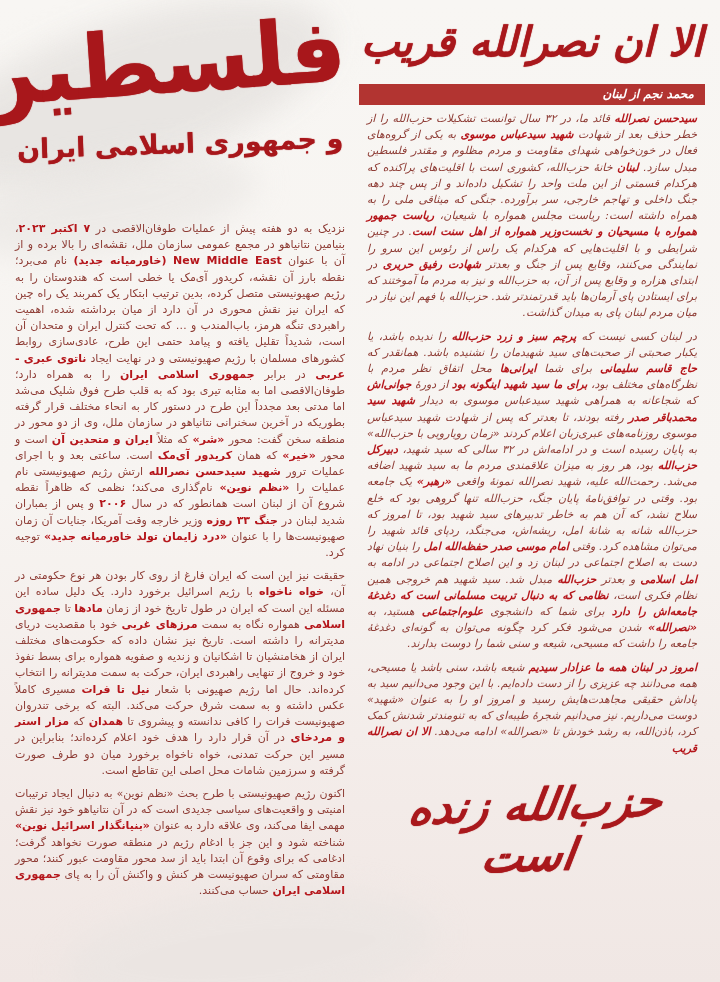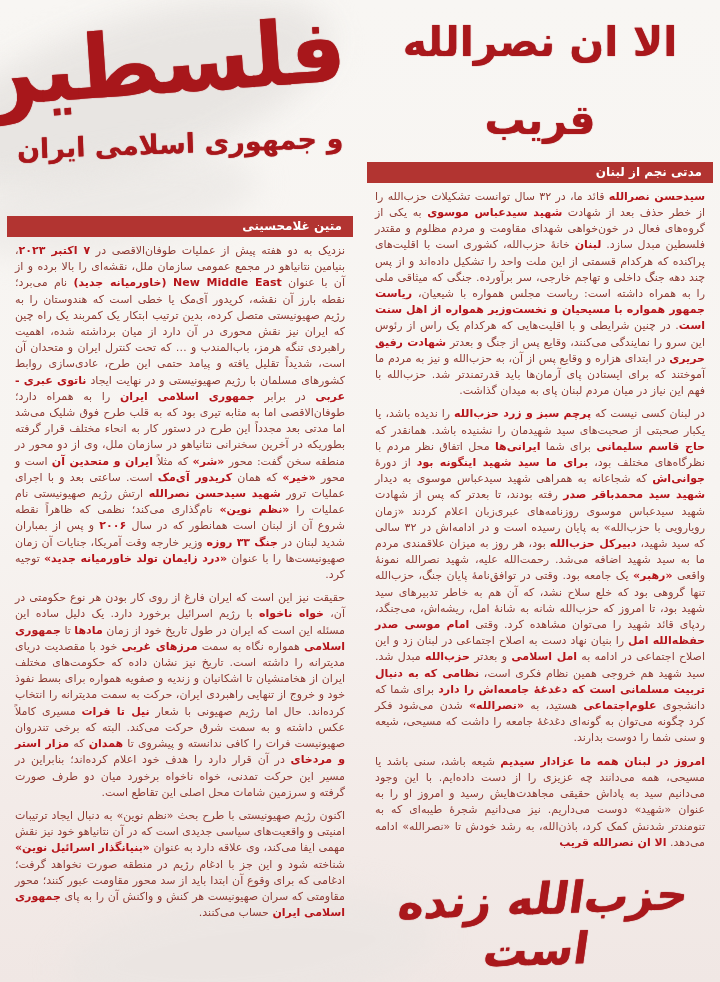--- a/index.html
+++ b/index.html
@@ -12,21 +12,21 @@
     font-family:"DejaVu Sans",sans-serif;
     background:linear-gradient(180deg,#f8f6f3 0%,#f7f4f1 50%,#f3ebe8 82%,#f0e7e4 100%);
   }
   
   .wm{position:absolute;background:#e7e4e1;border-radius:50%;filter:blur(16px);opacity:.9;}
   .wm1{width:420px;height:150px;left:-80px;top:20px;transform:rotate(-18deg);}
   .wm2{width:300px;height:90px;left:-40px;top:160px;transform:rotate(-10deg);opacity:.6;}
   .wm3{width:380px;height:120px;left:60px;bottom:-30px;transform:rotate(-6deg);opacity:.5;}
 
   .col{position:absolute;top:0;width:344px;}
-  .col-right{right:0;padding:0 8px 0 6px;}
+  .col-right{right:8px;padding:0 8px 0 6px;font-style:italic;}
   .col-left{left:0;padding:0 6px 0 8px;}
 
   .main-title{
     color:#a9181c;font-weight:bold;text-align:center;
     font-size:41px;line-height:1.9;margin:4px 0 0 0;
     letter-spacing:-1px;
     text-shadow:0 0 1px #a9181c;
   }
   .byline-bar{
     background:#b23431;color:#ffffff;
@@ -66,38 +66,35 @@
 
 <div class="page">
 
   <div class="wm wm1"></div>
   <div class="wm wm2"></div>
   <div class="wm wm3"></div>
 
   <div class="col col-right">
     <div class="main-title">الا ان نصرالله قریب</div>
     <div class="byline-bar">
-      <span>مدتی نجم از لبنان</span>
+      <span>محمد نجم از لبنان</span>
     </div>
     <div class="article-body">
         <p><span class="hl">سیدحسن نصرالله</span><span> قائد ما، در ۳۲ سال توانست تشکیلات حزب‌الله را از خطر حذف بعد از شهادت </span><span class="hl">شهید سیدعباس موسوی</span><span> به یکی از گروه‌های فعال در خون‌خواهی شهدای مقاومت و مردم مظلوم و مقتدر فلسطین مبدل سازد. </span><span class="hl">لبنان</span><span> خانهٔ حزب‌الله، کشوری است با اقلیت‌های پراکنده که هرکدام قسمتی از این ملت واحد را تشکیل داده‌اند و از پس چند دهه جنگ داخلی و تهاجم خارجی، سر برآورده. جنگی که میثاقی ملی را به همراه داشته است: ریاست مجلس همواره با شیعیان، </span><span class="hl">ریاست جمهور همواره با مسیحیان و نخست‌وزیر همواره از اهل سنت است</span><span>. در چنین شرایطی و با اقلیت‌هایی که هرکدام یک راس از رئوس این سرو را نمایندگی می‌کنند، وقایع پس از جنگ و بعدتر </span><span class="hl">شهادت رفیق حریری</span><span> در ابتدای هزاره و وقایع پس از آن، به حزب‌الله و نیز به مردم ما آموختند که برای ایستادن پای آرمان‌ها باید قدرتمندتر شد. حزب‌الله با فهم این نیاز در میان مردم لبنان پای به میدان گذاشت.</span></p>
         <p><span>در لبنان کسی نیست که </span><span class="hl">پرچم سبز و زرد حزب‌الله</span><span> را ندیده باشد، یا یکبار صحبتی از صحبت‌های سید شهیدمان را نشنیده باشد. همانقدر که </span><span class="hl">حاج قاسم سلیمانی</span><span> برای شما </span><span class="hl">ایرانی‌ها</span><span> محل اتفاق نظر مردم با نظرگاه‌های مختلف بود، </span><span class="hl">برای ما سید شهید اینگونه بود</span><span> از دورهٔ </span><span class="hl">جوانی‌اش</span><span> که شجاعانه به همراهی شهید سیدعباس موسوی به دیدار </span><span class="hl">شهید سید محمدباقر صدر</span><span> رفته بودند، تا بعدتر که پس از شهادت شهید سیدعباس موسوی روزنامه‌های عبری‌زبان اعلام کردند «زمان رویارویی با حزب‌الله» به پایان رسیده است و در ادامه‌اش در ۳۲ سالی که سید شهید، </span><span class="hl">دبیرکل حزب‌الله</span><span> بود، هر روز به میزان علاقمندی مردم ما به سید شهید اضافه می‌شد. رحمت‌الله علیه، شهید نصرالله نمونهٔ واقعی </span><span class="hl">«رهبر»</span><span> یک جامعه بود. وقتی در توافق‌نامهٔ پایان جنگ، حزب‌الله تنها گروهی بود که خلع سلاح نشد، که آن هم به خاطر تدبیرهای سید شهید بود، تا امروز که حزب‌الله شانه به شانهٔ امل، ریشه‌اش، می‌جنگد، ردپای قائد شهید را می‌توان مشاهده کرد. وقتی </span><span class="hl">امام موسی صدر حفظه‌الله امل</span><span> را بنیان نهاد دست به اصلاح اجتماعی در لبنان زد و این اصلاح اجتماعی در ادامه به </span><span class="hl">امل اسلامی</span><span> و بعدتر </span><span class="hl">حزب‌الله</span><span> مبدل شد. سید شهید هم خروجی همین نظام فکری است، </span><span class="hl">نظامی که به دنبال تربیت مسلمانی است که دغدغهٔ جامعه‌اش را دارد</span><span> برای شما که دانشجوی </span><span class="hl">علوم‌اجتماعی</span><span> هستید، به </span><span class="hl">«نصرالله»</span><span> شدن می‌شود فکر کرد چگونه می‌توان به گونه‌ای دغدغهٔ جامعه را داشت که مسیحی، شیعه و سنی شما را دوست بدارند.</span></p>
         <p><span class="hl">امروز در لبنان همه ما عزادار سیدیم</span><span> شیعه باشد، سنی باشد یا مسیحی، همه می‌دانند چه عزیزی را از دست داده‌ایم. با این وجود می‌دانیم سید به پاداش حقیقی مجاهدت‌هایش رسید و امروز او را به عنوان «شهید» دوست می‌داریم. نیز می‌دانیم شجرهٔ طیبه‌ای که به تنومندتر شدنش کمک کرد، باذن‌الله، به رشد خودش تا «نصرالله» ادامه می‌دهد. </span><span class="hl">الا ان نصرالله قریب</span></p>
       </div>
     <div class="footer-callig">حزب‌الله زنده است</div>
   </div>
 
   <div class="col col-left">
     <div class="left-title-block">
       <div class="left-title-main">فلسطین</div>
       <div class="left-title-sub">و جمهوری اسلامی ایران</div>
     </div>
-    <div class="byline-bar">
-      <span>متین غلامحسینی</span>
-    </div>
     <div class="article-body">
         <p><span>نزدیک به دو هفته پیش از عملیات طوفان‌الاقصی در </span><span class="hl">۷ اکتبر ۲۰۲۳</span><span>، بنیامین نتانیاهو در مجمع عمومی سازمان ملل، نقشه‌ای را بالا برده و از آن با عنوان </span><span class="hl">New Middle East (خاورمیانه جدید)</span><span> نام می‌برد؛ نقطه بارز آن نقشه، کریدور آی‌مک یا خطی است که هندوستان را به رژیم صهیونیستی متصل کرده، بدین ترتیب ابتکار یک کمربند یک راه چین که ایران نیز نقش محوری در آن دارد از میان برداشته شده، اهمیت راهبردی تنگه هرمز، باب‌المندب و … که تحت کنترل ایران و متحدان آن است، شدیداً تقلیل یافته و پیامد حتمی این طرح، عادی‌سازی روابط کشورهای مسلمان با رژیم صهیونیستی و در نهایت ایجاد </span><span class="hl">ناتوی عبری - عربی</span><span> در برابر </span><span class="hl">جمهوری اسلامی ایران</span><span> را به همراه دارد؛ طوفان‌الاقصی اما به مثابه تیری بود که به قلب طرح فوق شلیک می‌شد اما مدتی بعد مجدداً این طرح در دستور کار به انحاء مختلف قرار گرفته بطوریکه در آخرین سخنرانی نتانیاهو در سازمان ملل، وی از دو محور در منطقه سخن گفت: محور </span><span class="hl">«شر»</span><span> که مثلاً </span><span class="hl">ایران و متحدین آن</span><span> است و محور </span><span class="hl">«خیر»</span><span> که همان </span><span class="hl">کریدور آی‌مک</span><span> است. ساعتی بعد و با اجرای عملیات ترور </span><span class="hl">شهید سیدحسن نصرالله</span><span> ارتش رژیم صهیونیستی نام عملیات را </span><span class="hl">«نظم نوین»</span><span> نام‌گذاری می‌کند؛ نظمی که ظاهراً نقطه شروع آن از لبنان است همانطور که در سال </span><span class="hl">۲۰۰۶</span><span> و پس از بمباران شدید لبنان در </span><span class="hl">جنگ ۳۳ روزه</span><span> وزیر خارجه وقت آمریکا، جنایات آن زمان صهیونیست‌ها را با عنوان </span><span class="hl">«درد زایمان تولد خاورمیانه جدید»</span><span> توجیه کرد.</span></p>
         <p><span>حقیقت نیز این است که ایران فارغ از روی کار بودن هر نوع حکومتی در آن، </span><span class="hl">خواه ناخواه</span><span> با رژیم اسرائیل برخورد دارد. یک دلیل ساده این مسئله این است که ایران در طول تاریخ خود از زمان </span><span class="hl">مادها</span><span> تا </span><span class="hl">جمهوری اسلامی</span><span> همواره نگاه به سمت </span><span class="hl">مرزهای غربی</span><span> خود با مقصدیت دریای مدیترانه را داشته است. تاریخ نیز نشان داده که حکومت‌های مختلف ایران از هخامنشیان تا اشکانیان و زندیه و صفویه همواره برای بسط نفوذ خود و خروج از تنهایی راهبردی ایران، حرکت به سمت مدیترانه را انتخاب کرده‌اند. حال اما رژیم صهیونی با شعار </span><span class="hl">نیل تا فرات</span><span> مسیری کاملاً عکس داشته و به سمت شرق حرکت می‌کند. البته که برخی تندروان صهیونیست فرات را کافی ندانسته و پیشروی تا </span><span class="hl">همدان</span><span> که </span><span class="hl">مزار استر و مردخای</span><span> در آن قرار دارد را هدف خود اعلام کرده‌اند؛ بنابراین در مسیر این حرکت تمدنی، خواه ناخواه برخورد میان دو طرف صورت گرفته و سرزمین شامات محل اصلی این تقاطع است.</span></p>
         <p><span>اکنون رژیم صهیونیستی با طرح بحث «نظم نوین» به دنبال ایجاد ترتیبات امنیتی و واقعیت‌های سیاسی جدیدی است که در آن نتانیاهو خود نیز نقش مهمی ایفا می‌کند، وی علاقه دارد به عنوان </span><span class="hl">«بنیانگذار اسرائیل نوین»</span><span> شناخته شود و این جز با ادغام رژیم در منطقه صورت نخواهد گرفت؛ ادغامی که برای وقوع آن ابتدا باید از سد محور مقاومت عبور کنند؛ محور مقاومتی که سران صهیونیست هر کنش و واکنش آن را به پای </span><span class="hl">جمهوری اسلامی ایران</span><span> حساب می‌کنند.</span></p>
       </div>
   </div>
 
 </div>
 
 </body></html>

